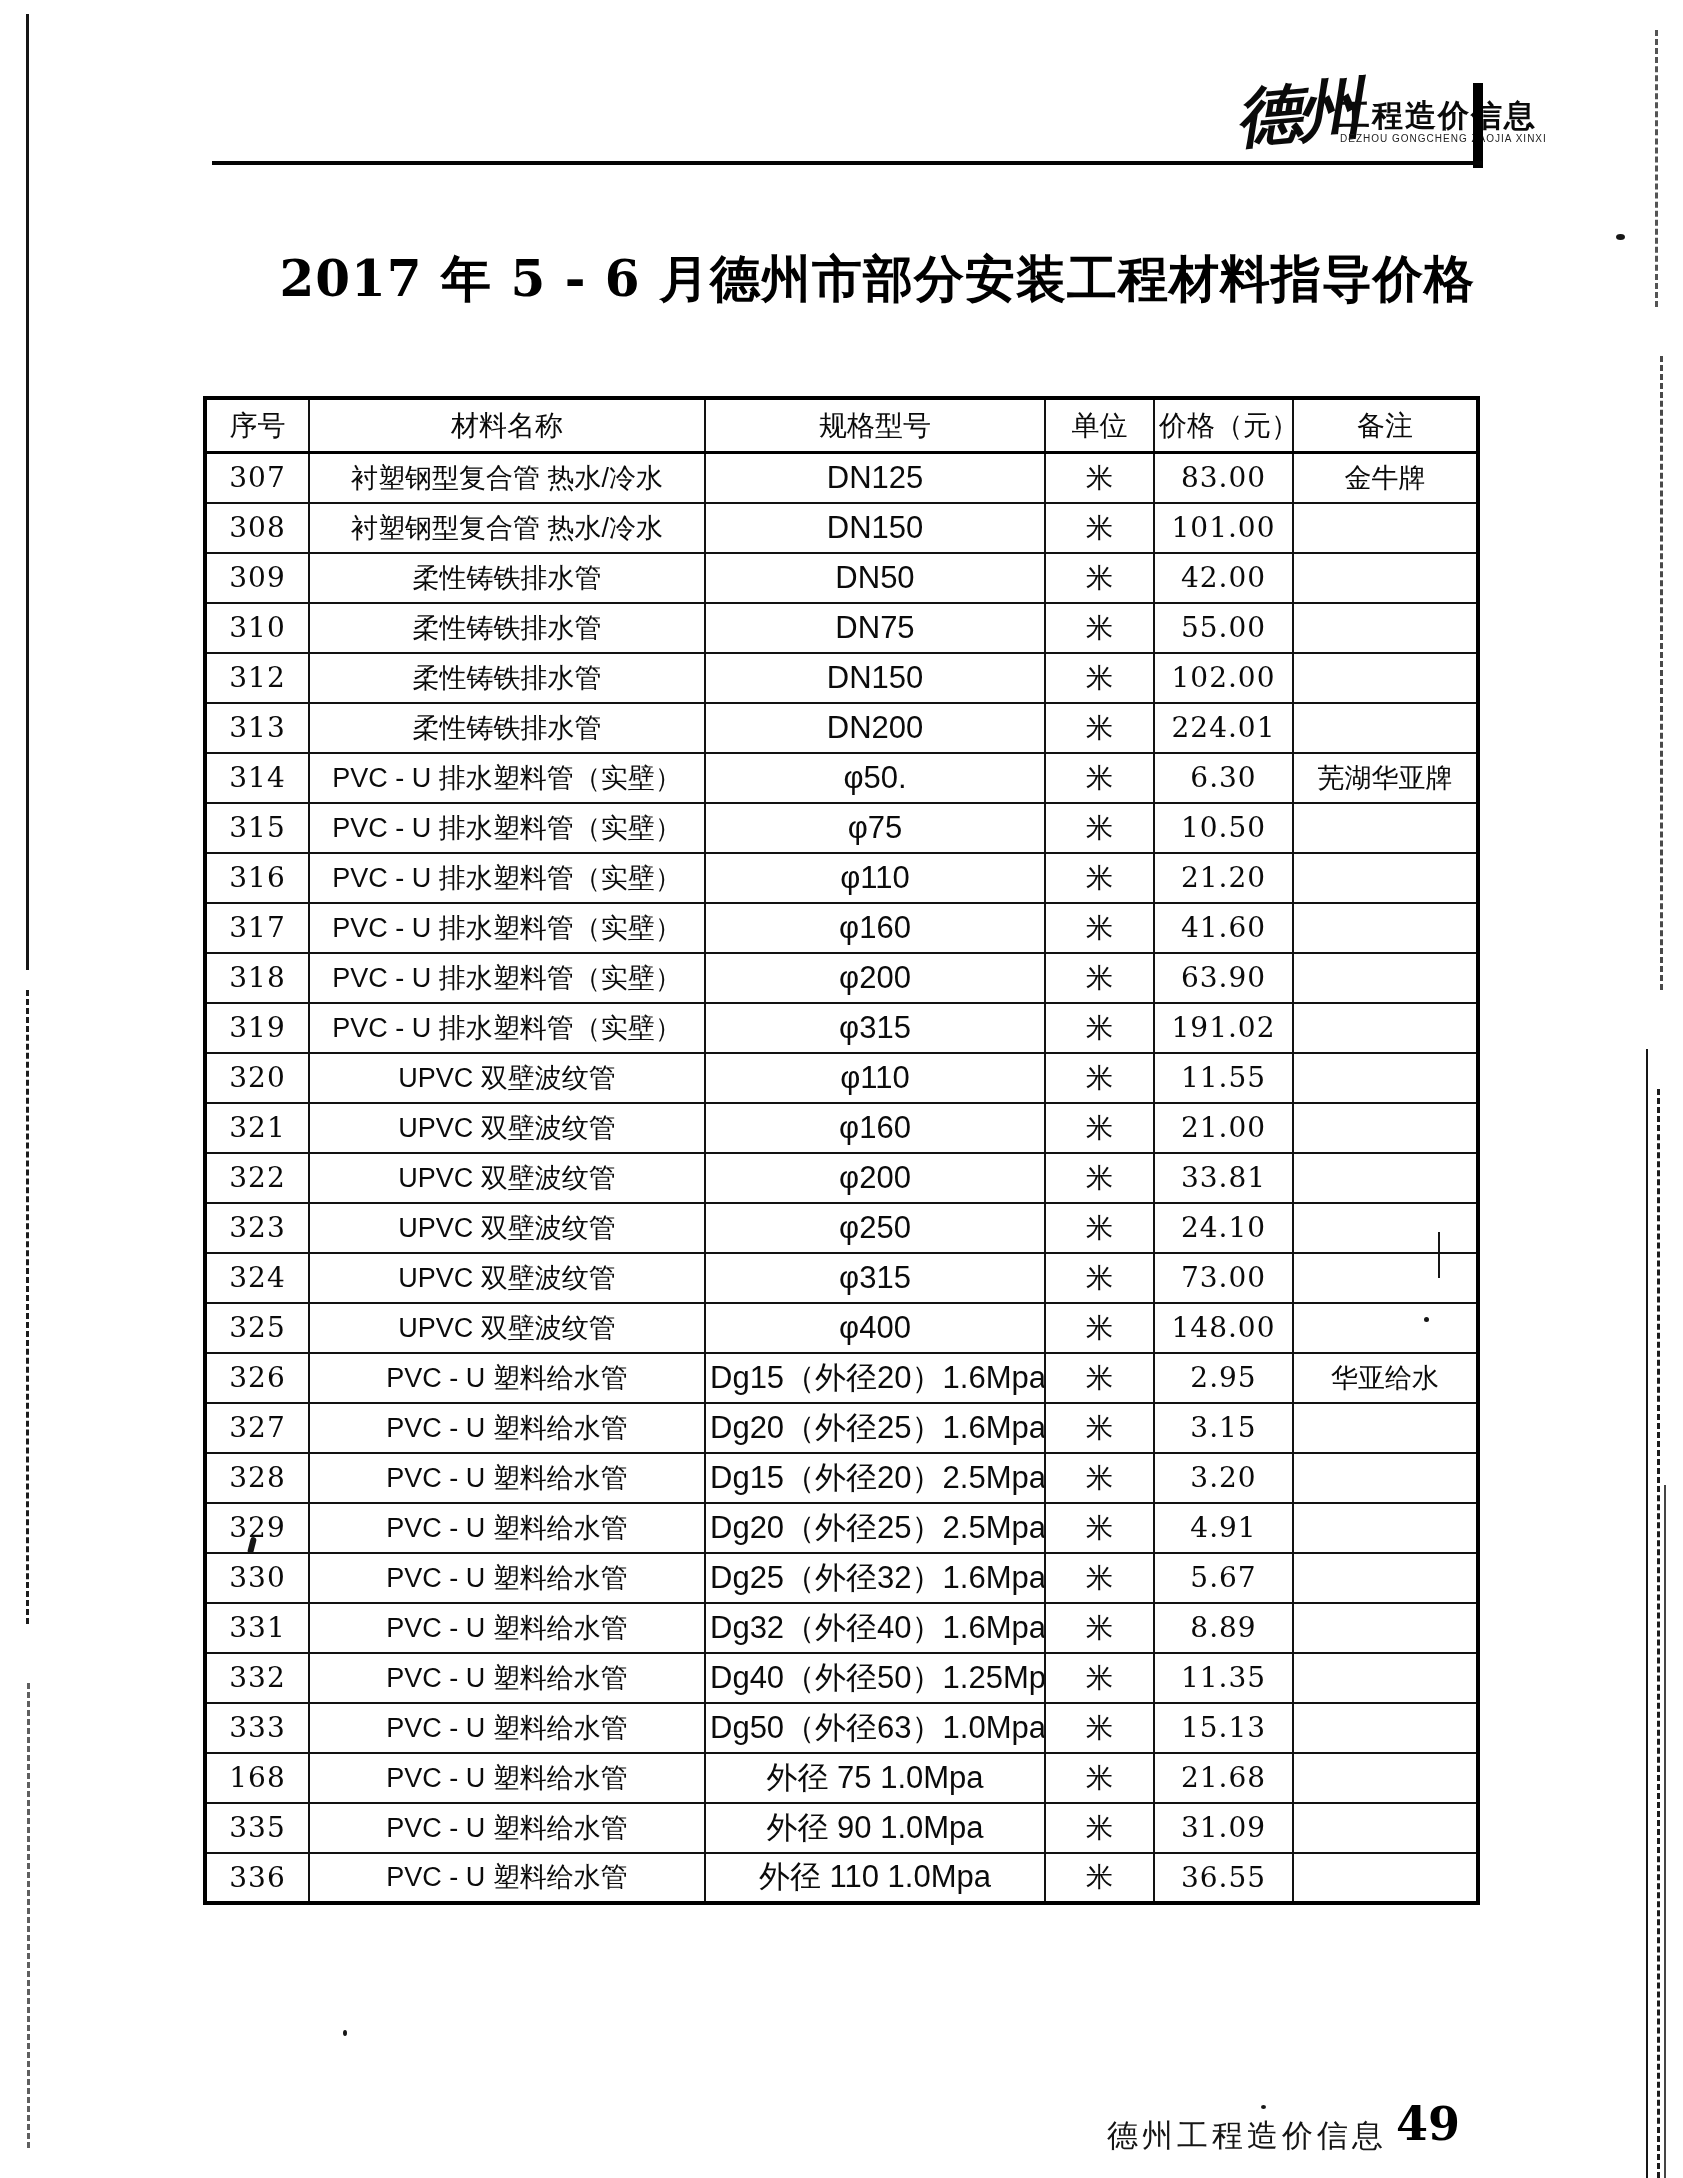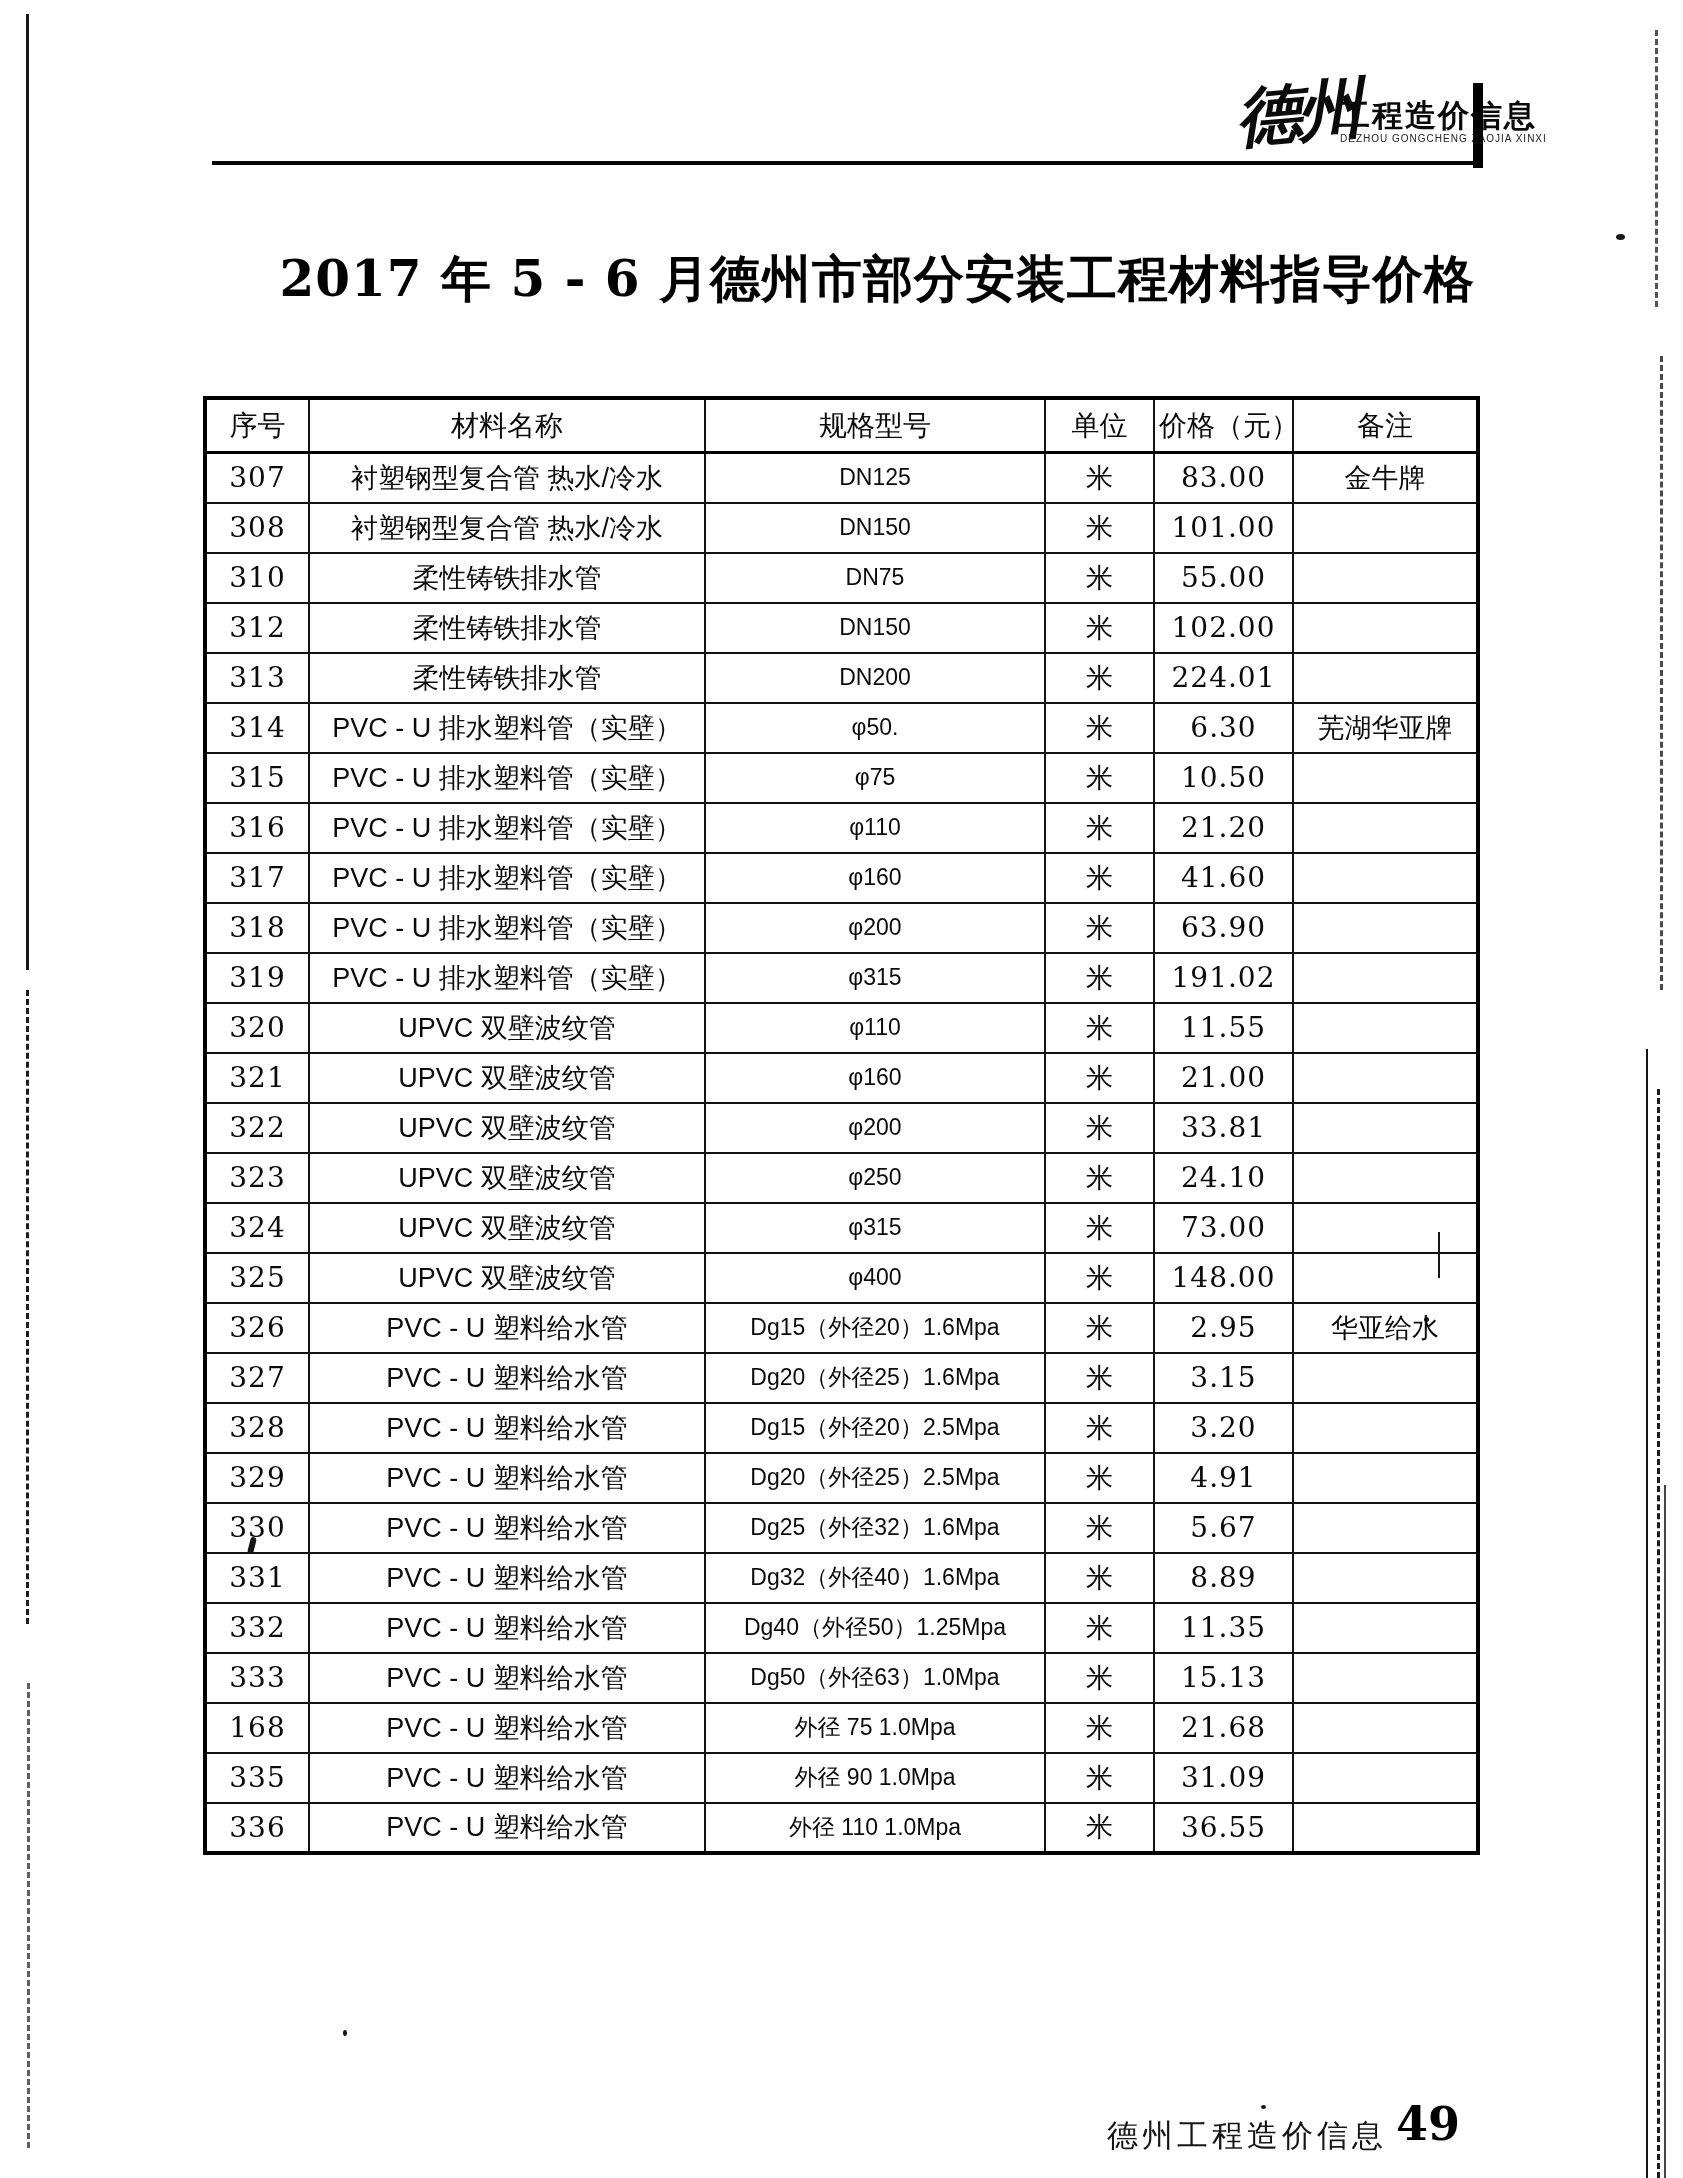--- a/index.html
+++ b/index.html
@@ -73,21 +73,21 @@
     height:51px;
     font-weight:normal;
     font-size:28px;
     border-bottom:3px solid #000;
   }
   .price-table tbody tr{height:50px;}
   .price-table td.c-no,.price-table td.c-price{
     font-family:"DejaVu Serif",serif;
     font-size:28px;letter-spacing:1px;
   }
-  .price-table td.c-spec{font-size:23px;}
+  .price-table td.c-spec{font-size:31px;}
   .price-table td.c-unit{font-size:27px;}
   
   .footer-journal{
     position:absolute;left:1107px;top:2115px;
     font-size:31px;letter-spacing:4px;color:#151515;
   }
   .footer-page{
     position:absolute;left:1396px;top:2097px;
     font-family:"DejaVu Serif",serif;
     font-size:46px;font-weight:bold;color:#000;text-align:right;
@@ -149,20 +149,28 @@
   </tr>
       <tr>
     <td class="c-no">308</td>
     <td class="c-name">衬塑钢型复合管 热水/冷水</td>
     <td class="c-spec">DN150</td>
     <td class="c-unit">米</td>
     <td class="c-price">101.00</td>
     <td class="c-note"></td>
   </tr>
       <tr>
+    <td class="c-no">309</td>
+    <td class="c-name">柔性铸铁排水管</td>
+    <td class="c-spec">DN50</td>
+    <td class="c-unit">米</td>
+    <td class="c-price">42.00</td>
+    <td class="c-note"></td>
+  </tr>
+      <tr>
     <td class="c-no">310</td>
     <td class="c-name">柔性铸铁排水管</td>
     <td class="c-spec">DN75</td>
     <td class="c-unit">米</td>
     <td class="c-price">55.00</td>
     <td class="c-note"></td>
   </tr>
       <tr>
     <td class="c-no">312</td>
     <td class="c-name">柔性铸铁排水管</td>

